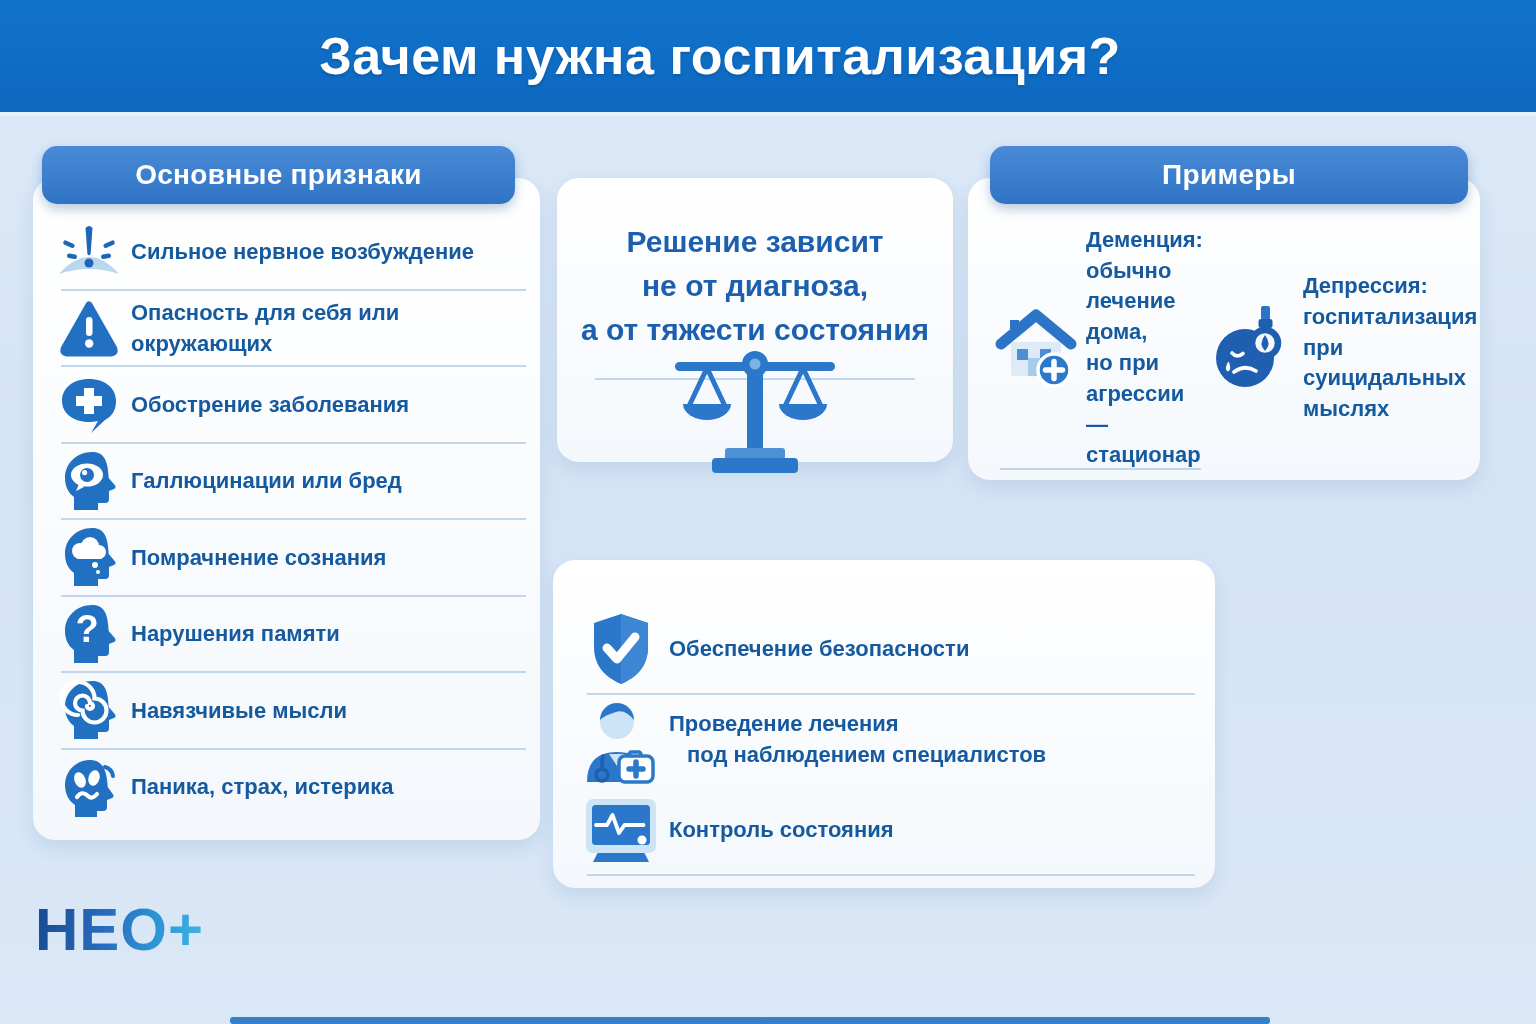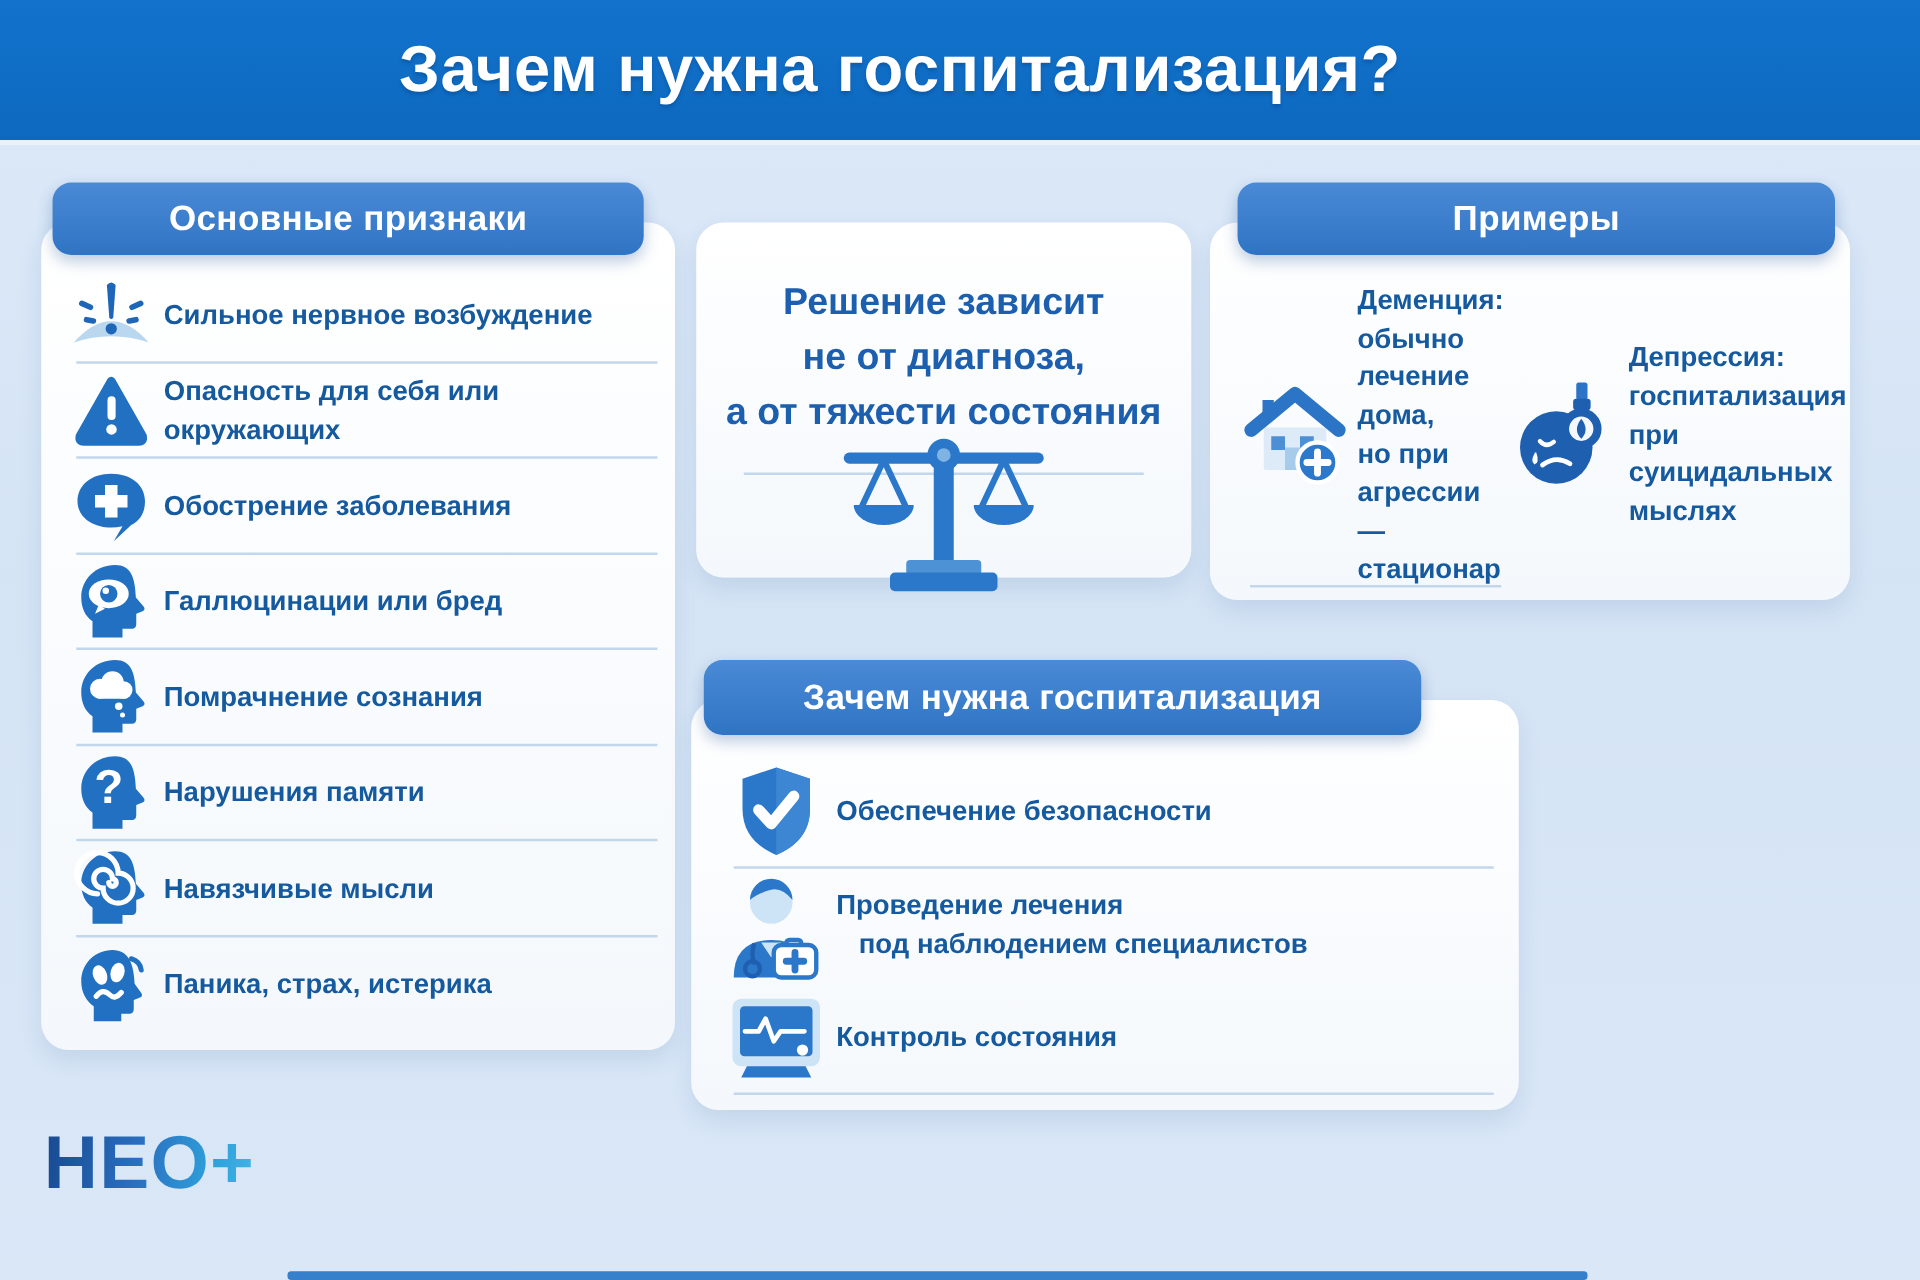--- a/index.html
+++ b/index.html
@@ -259,23 +259,20 @@
         <span class="label">
           <span class="term">Депрессия:</span>
           <span>госпитализация</span><br>
           <span>при суицидальных мыслях</span>
         </span>
       </div>
 
     </div>
   </div>
 
-  <div class="pill purpose-pill">
-    <span>Зачем нужна госпитализация</span>
-  </div>
   <div class="card purpose-card">
     <div class="purpose-rows">
 
       <div class="row divider-after">
         <span class="icon-cell">
           <svg width="70" height="76" viewBox="0 0 70 76">
             <path d="M35 3 L62 12 V36 C62 55 51 66 35 73 C19 66 8 55 8 36 V12 Z" fill="#2b78ca"></path>
             <path d="M35 3 L62 12 V36 C62 55 51 66 35 73 Z" fill="#3d86d4"></path>
             <path d="M21 37 L31 48 L49 26" stroke="#fff" stroke-width="9" fill="none" stroke-linecap="round" stroke-linejoin="round"></path>
           </svg>

